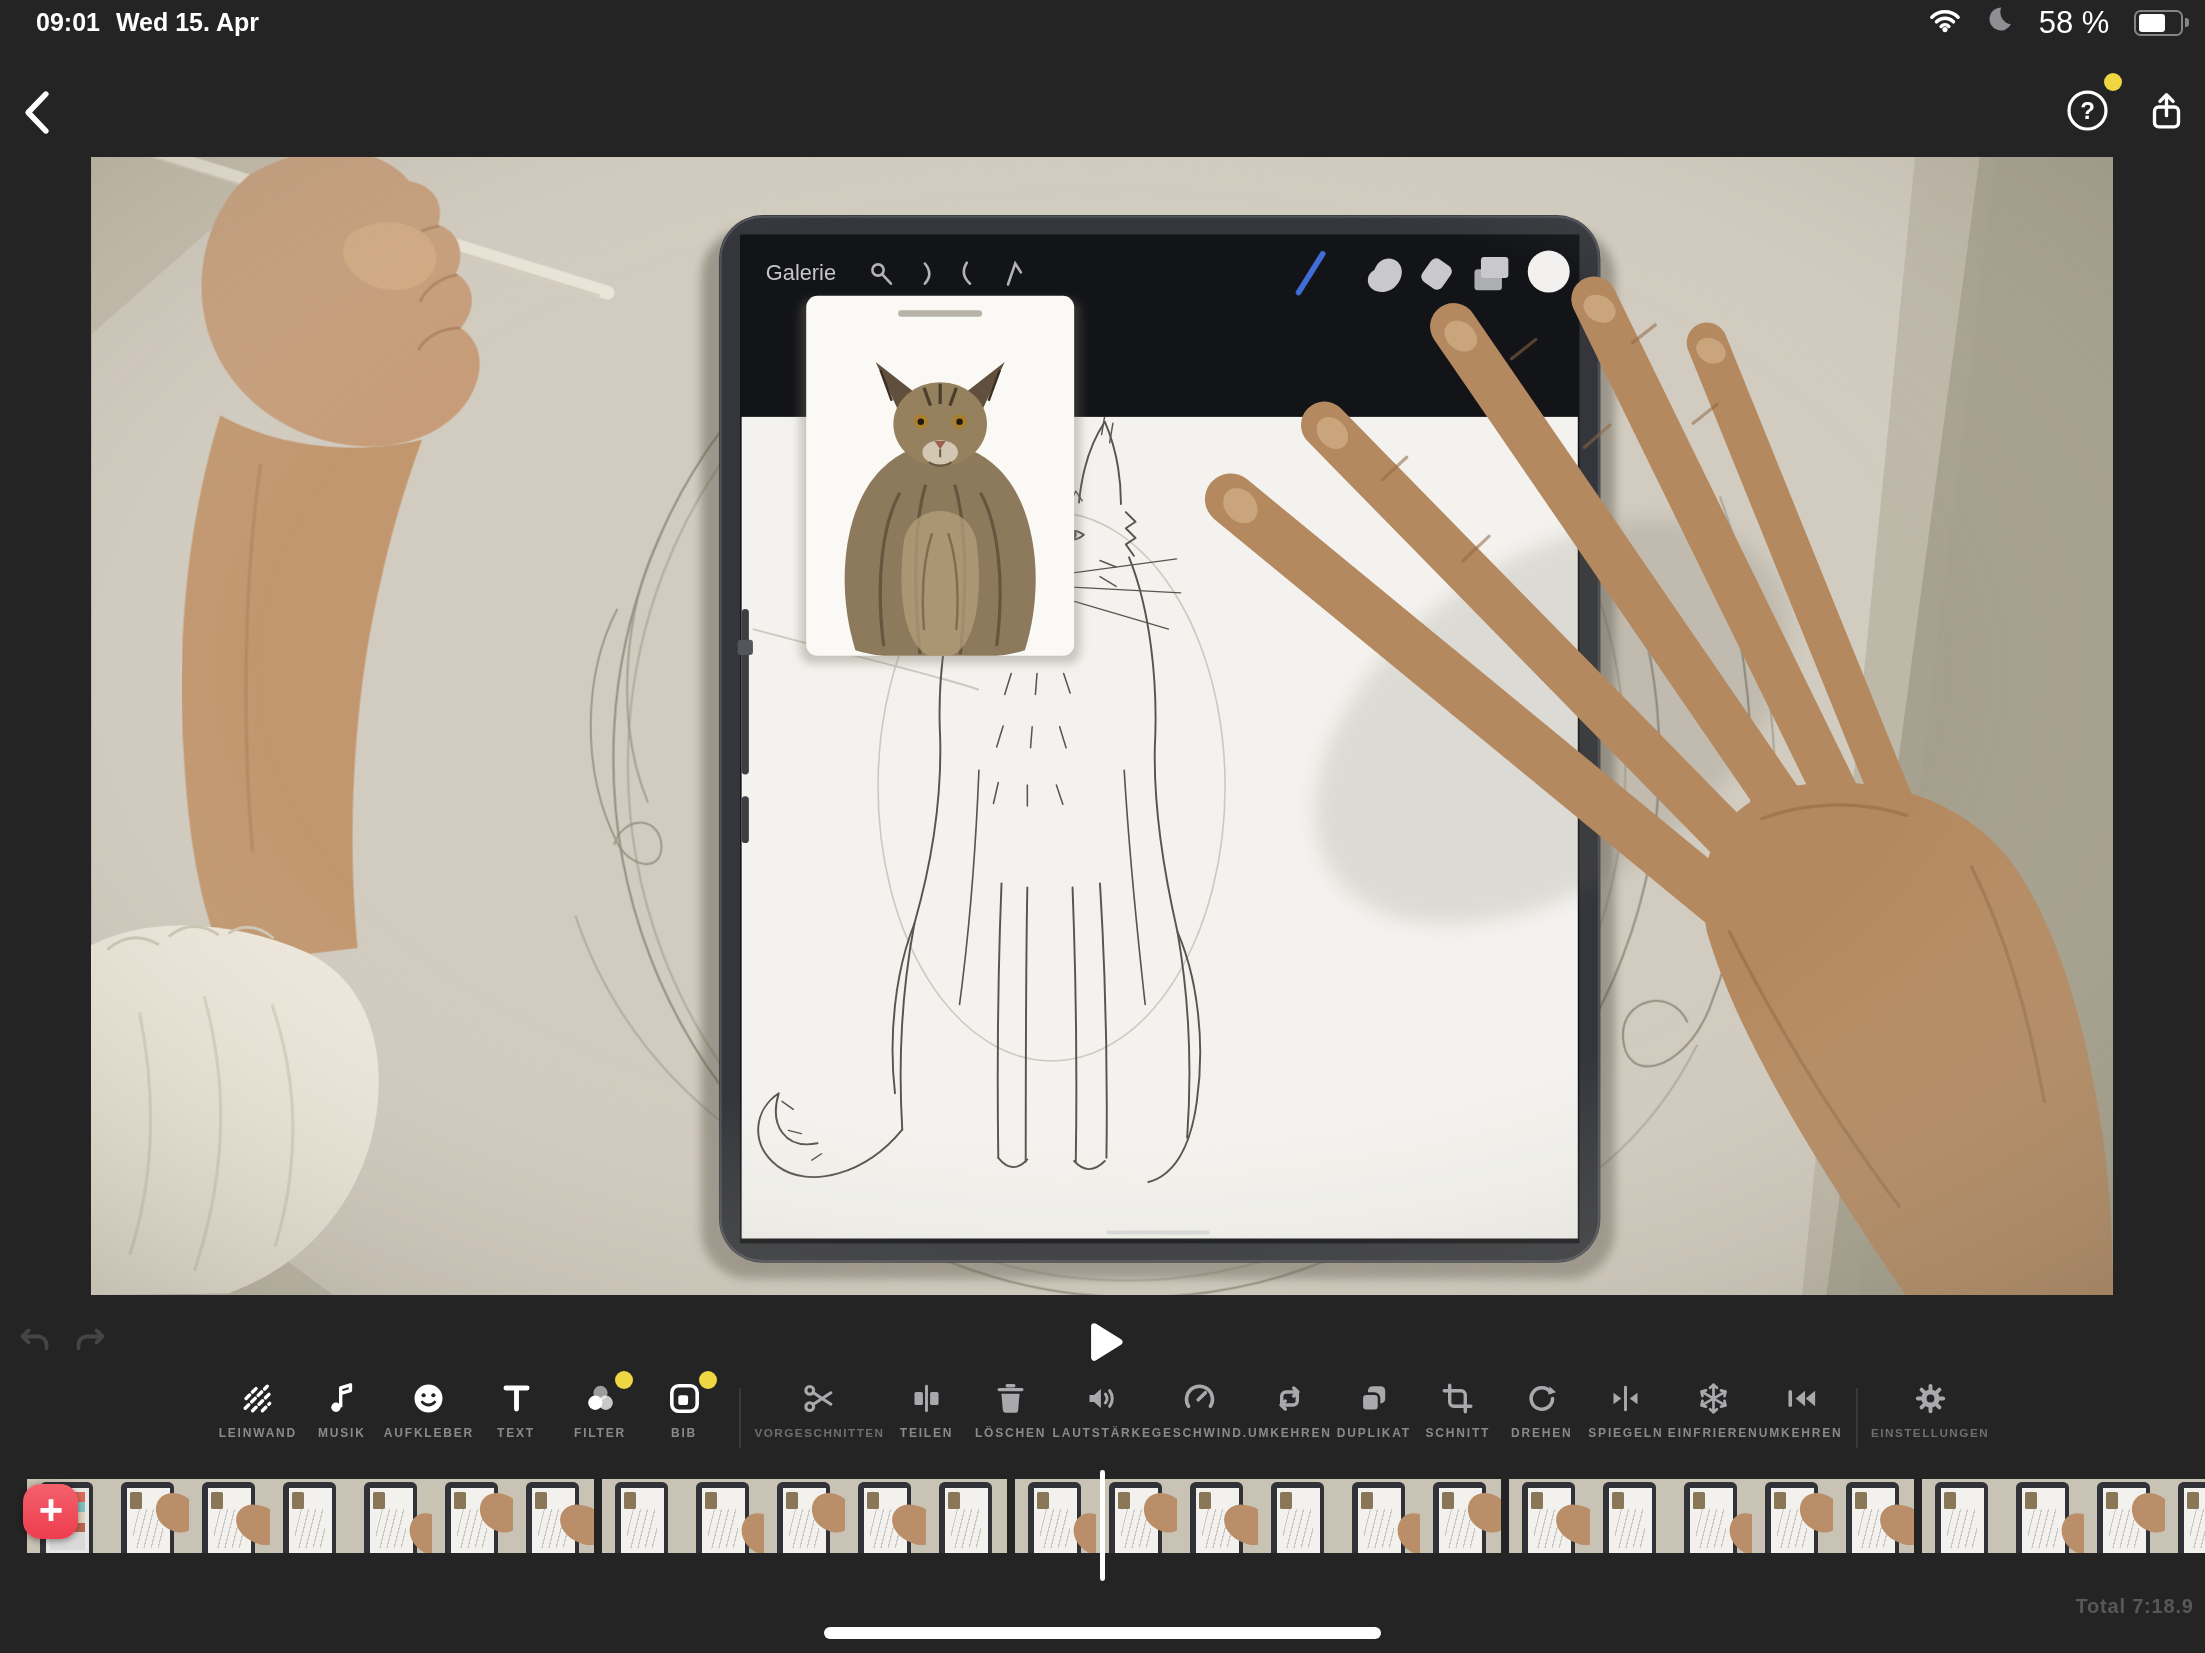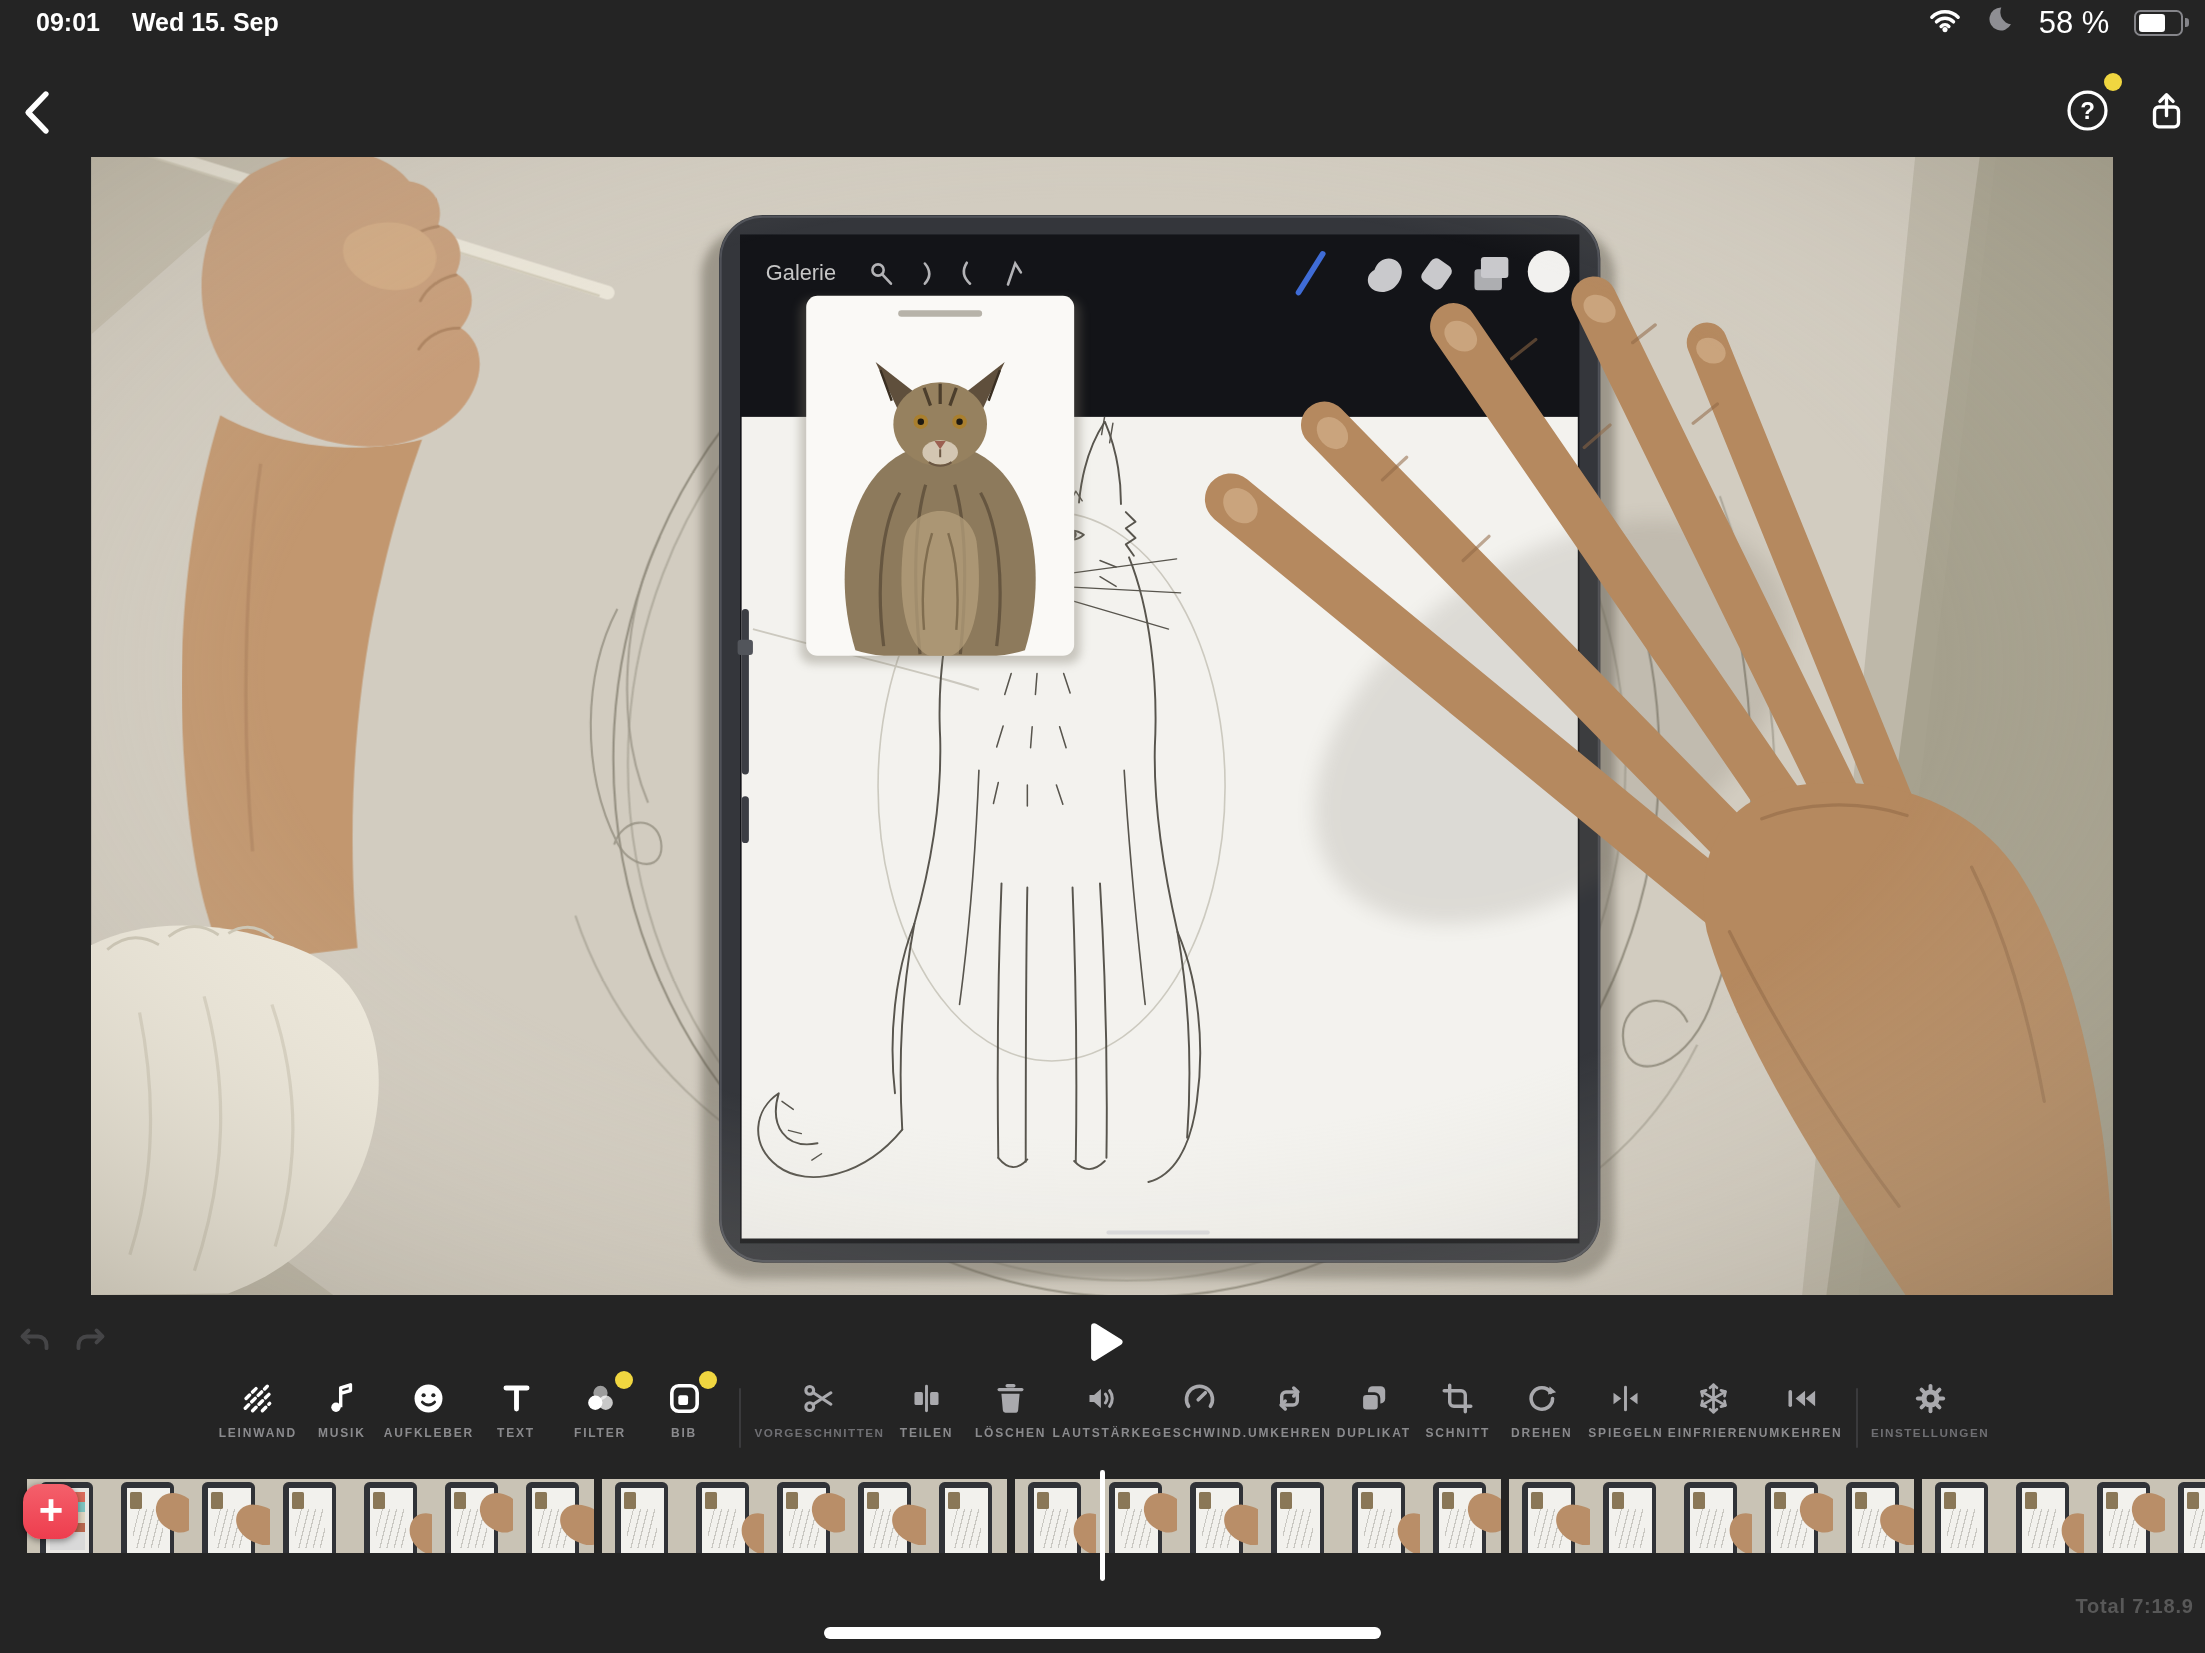--- a/index.html
+++ b/index.html
@@ -1,21 +1,21 @@
 <!DOCTYPE html>
 <html style="--yellow: #f0d640;font-size:13px"><head>
 <meta charset="utf-8">
 <style>
   html,body{margin:0;padding:0;background:#161616;}
   .app{position:relative;width:2205px;height:1653px;background:#242424;overflow:hidden;
        font-family:"Liberation Sans",sans-serif;-webkit-font-smoothing:antialiased;color:#fff;}
   .abs{position:absolute;}
 
   
-  .status-left{left:36px;top:4.8px;display:flex;gap:32px;font-size:25px;font-weight:bold;color:#fff;height:36px;align-items:center;}
+  .status-left{left:36px;top:4.8px;display:flex;gap:16px;font-size:25px;font-weight:bold;color:#fff;height:36px;align-items:center;}
   .status-right{right:16px;top:4.8px;display:flex;gap:25px;height:36px;align-items:center;font-size:31px;font-weight:normal;}
   .batt-shell{position:relative;width:45px;height:22.6px;border:2.4px solid #85858a;border-radius:6.5px;}
   .batt-fill{position:absolute;left:2.4px;top:2.4px;bottom:2.4px;background:#fff;border-radius:3.2px;}
   .batt-tip{width:4px;height:9px;background:#85858a;border-radius:0 3.2px 3.2px 0;margin-left:1.6px;}
 
   
   .hdr-title{left:0;right:0;top:90px;text-align:center;font-size:32px;font-weight:bold;}
   .icon-btn{cursor:pointer;}
   .yellow-dot{width:18px;height:18px;border-radius:50%;background:var(--yellow,#f0d640);}
 
@@ -64,21 +64,21 @@
   .total-time{right:11.3px;top:1595px;font-size:20px;font-weight:bold;letter-spacing:0.8px;color:#585858;}
   .home-bar{left:824px;top:1627px;width:557px;height:12px;border-radius:6.5px;background:#fff;cursor:pointer;}
 </style>
 </head>
 <body>
 
 <div class="app">
 
   <div class="abs status-left">
     <span>09:01</span>
-    <span>Wed 15. Sep</span>
+    <span>Wed 15. Apr</span>
   </div>
   <div class="abs status-right">
     <span>
       <svg width="32" height="25" viewBox="0 0 20 15" fill="none">
         <path d="M1.8 5.4a11.6 11.6 0 0 1 16.4 0" stroke="#fff" stroke-width="2.2" stroke-linecap="round"></path>
         <path d="M4.7 8.3a7.5 7.5 0 0 1 10.6 0" stroke="#fff" stroke-width="2.2" stroke-linecap="round"></path>
         <path d="M7.6 11.2a3.4 3.4 0 0 1 4.8 0" stroke="#fff" stroke-width="2.2" stroke-linecap="round"></path>
         <circle cx="10" cy="13.2" r="1.6" fill="#fff"></circle>
       </svg>
     </span>

